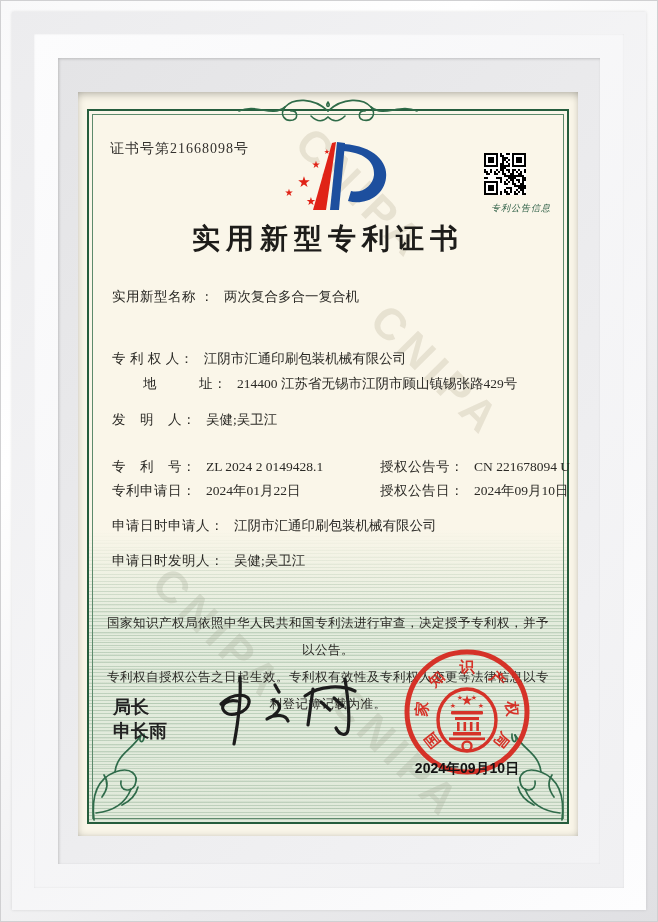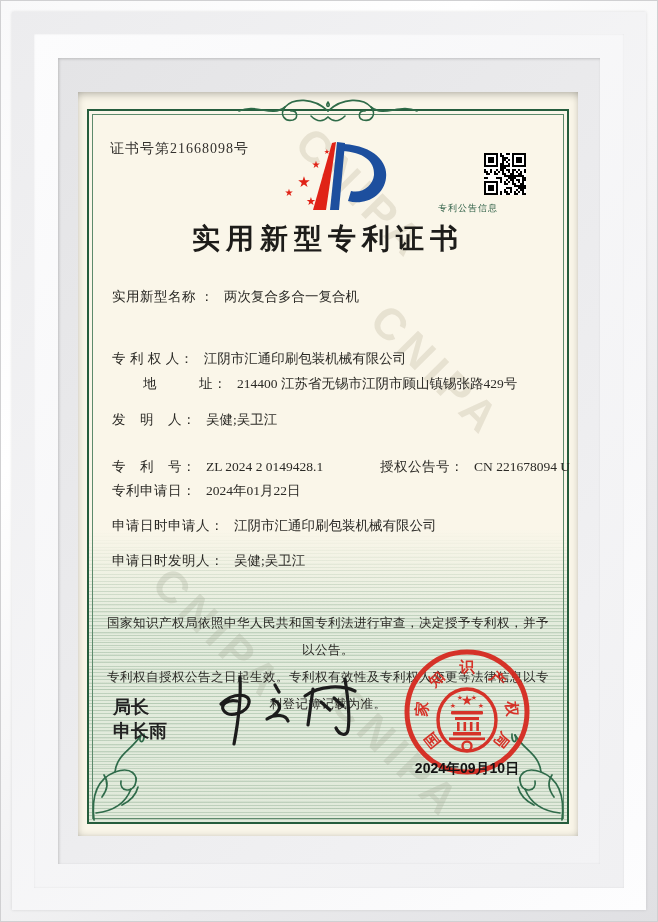--- a/index.html
+++ b/index.html
@@ -22,22 +22,22 @@
      background:linear-gradient(#faf6e9 8%,rgba(250,246,233,0));}
   .border-outer{position:absolute;left:9px;right:9px;top:17px;bottom:12px;border:2.5px solid #265d3d;}
   .border-inner{position:absolute;left:14px;right:14px;top:22px;bottom:17px;border:1px solid #5d8a6c;}
   .wm{position:absolute;font-family:"Liberation Sans","DejaVu Sans",sans-serif;font-weight:bold;
       font-size:44px;letter-spacing:6px;color:rgba(188,178,155,.30);transform:rotate(45deg);
       transform-origin:0 0;white-space:nowrap;}
   .wm.on-green{color:rgba(165,172,152,.30);}
   .cert-number{position:absolute;left:32px;top:48px;font-size:14px;color:#33312d;letter-spacing:1px;}
   .logo{position:absolute;left:202px;top:46px;}
   .qr{position:absolute;left:406px;top:61px;width:42px;height:42px;background:#fff;}
-  .qr-label{position:absolute;left:360px;top:110px;width:92px;text-align:left;font-size:9px;
-            color:#2f6047;letter-spacing:1px;}
+  .qr-label{position:absolute;left:397px;top:110px;width:92px;text-align:center;font-size:9px;
+            color:#2f6047;letter-spacing:1px;font-style:italic;}
   .title{position:absolute;left:0;right:0;top:128px;text-align:center;font-size:28px;font-weight:bold;
          color:#1d1c1a;letter-spacing:6px;}
   .rows{position:absolute;left:34px;right:18px;top:196px;font-size:13.5px;color:#2b2a26;}
   .row{position:absolute;left:0;right:0;white-space:nowrap;}
   .f-label{letter-spacing:.5px;}
   .f-value{margin-left:10px;}
   .col2{position:absolute;left:268px;top:0;}
   .notice{position:absolute;left:24px;right:24px;top:518px;font-size:12.5px;line-height:27px;
           color:#2b2a26;text-align:center;letter-spacing:.5px;}
   .signer{position:absolute;left:35px;top:603px;font-family:"Liberation Sans","DejaVu Sans",sans-serif;
@@ -277,20 +277,21 @@
       </div>
       <div class="row" style="top:123px;">
         <span class="f-label">发　明　人：</span><span class="f-value">吴健;吴卫江</span>
       </div>
       <div class="row" style="top:170px;">
         <span class="f-label">专　利　号：</span><span class="f-value">ZL 2024 2 0149428.1</span>
         <span class="col2"><span class="f-label">授权公告号：</span><span class="f-value">CN 221678094 U</span></span>
       </div>
       <div class="row" style="top:194px;">
         <span class="f-label">专利申请日：</span><span class="f-value">2024年01月22日</span>
+        <span class="col2"><span class="f-label">授权公告日：</span><span class="f-value">2024年09月10日</span></span>
       </div>
       <div class="row" style="top:229px;">
         <span class="f-label">申请日时申请人：</span><span class="f-value">江阴市汇通印刷包装机械有限公司</span>
       </div>
       <div class="row" style="top:264px;">
         <span class="f-label">申请日时发明人：</span><span class="f-value">吴健;吴卫江</span>
       </div>
     </div>
 
     <div class="notice">

